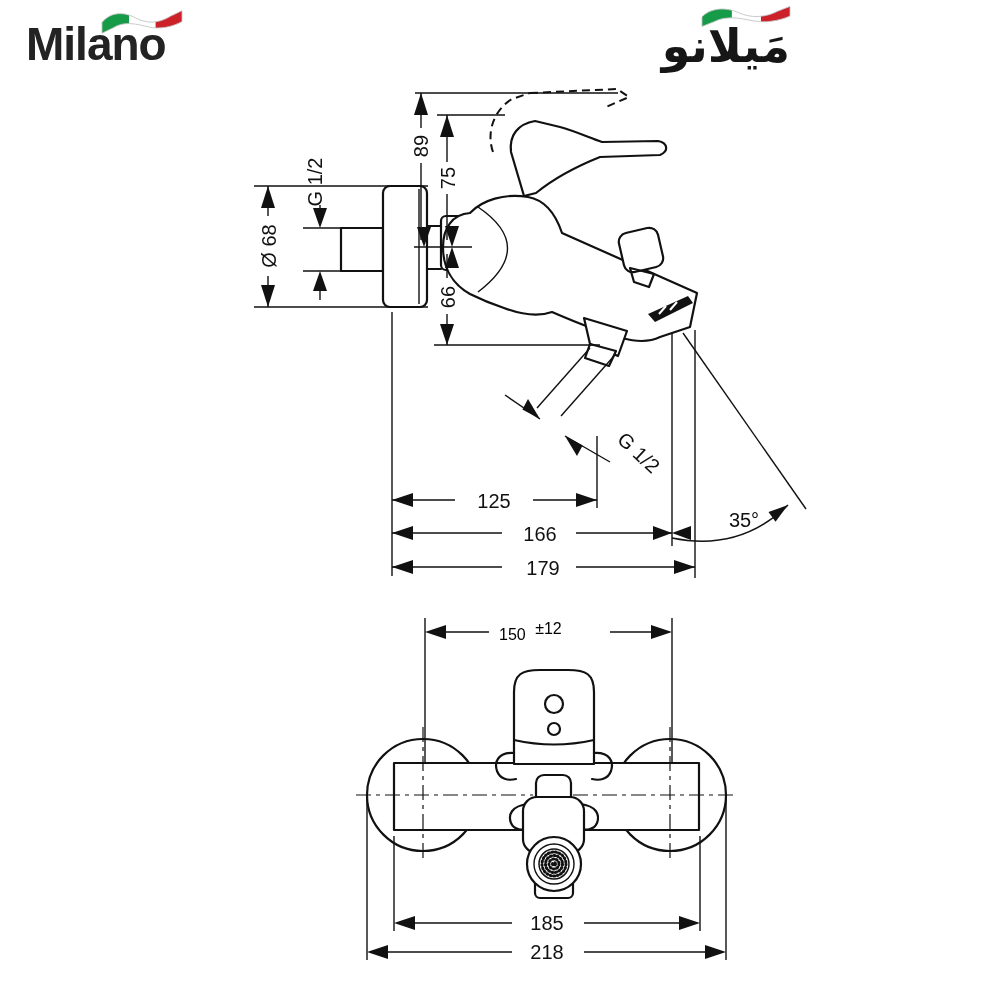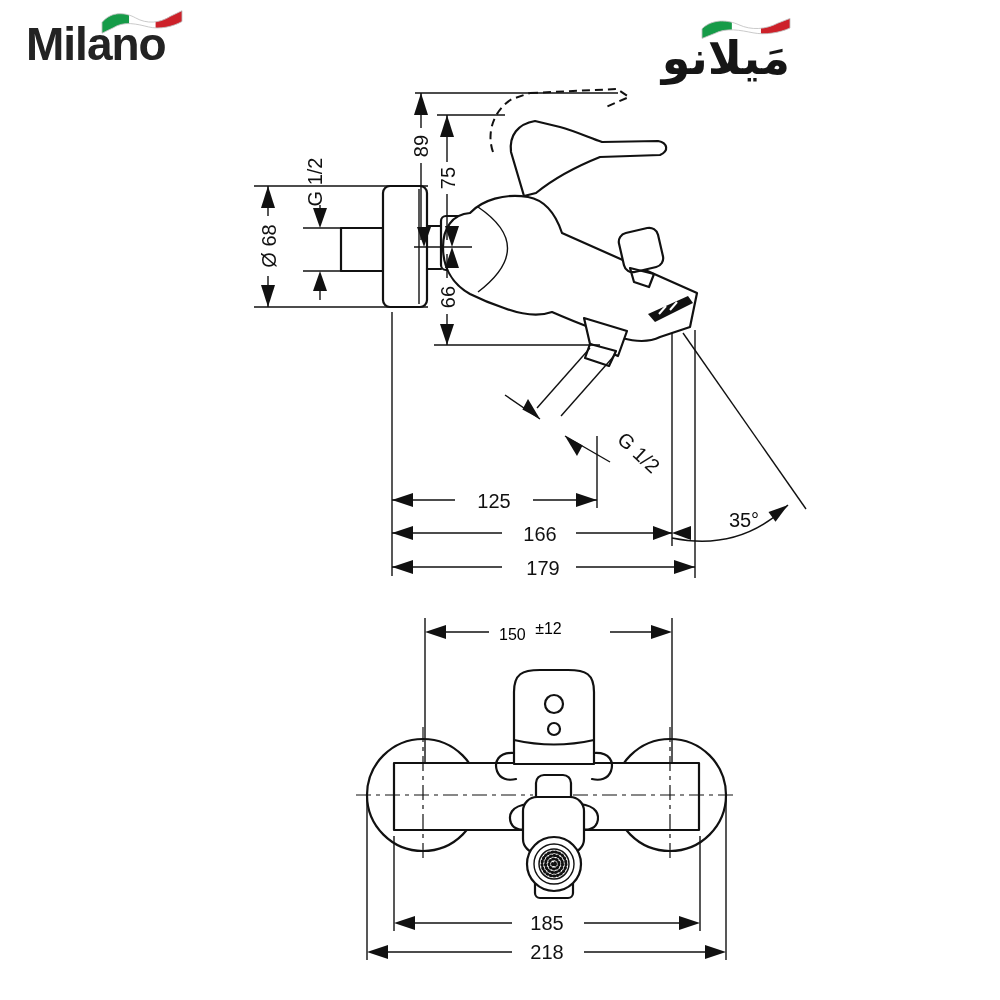--- a/index.html
+++ b/index.html
@@ -1,20 +1,20 @@
 <!DOCTYPE html>
 <html><head>
 <meta charset="utf-8">
 <style>
   html,body{margin:0;padding:0;background:#ffffff;}
   #page{position:relative;width:813px;height:1000px;background:#fff;overflow:hidden;
         font-family:"Liberation Sans", sans-serif;}
   .logo{position:absolute;}
   #logo-latin{left:26px;top:8px;}
-  #logo-arabic{right:18px;top:12px;}
+  #logo-arabic{right:18px;top:0px;}
   svg text.dim{font:20px "Liberation Sans", sans-serif;fill:#111;}
   .ol   {fill:#fff;stroke:#111;stroke-width:2.2;stroke-linejoin:round;}
   .olnf {fill:none;stroke:#111;stroke-width:2.2;stroke-linejoin:round;stroke-linecap:round;}
   .thin {fill:none;stroke:#111;stroke-width:1.4;}
   .cl   {fill:none;stroke:#111;stroke-width:1.2;stroke-dasharray:15 5 4 5;}
   .dsh  {fill:none;stroke:#111;stroke-width:2;stroke-dasharray:8 5;stroke-linejoin:round;}
   .arr  {fill:#111;stroke:none;}
   .wlogo{font:700 46px "Liberation Sans", sans-serif;fill:#232323;letter-spacing:-1px;}
   .alogo{font:700 46px "DejaVu Sans", sans-serif;fill:#161616;}
 </style>

